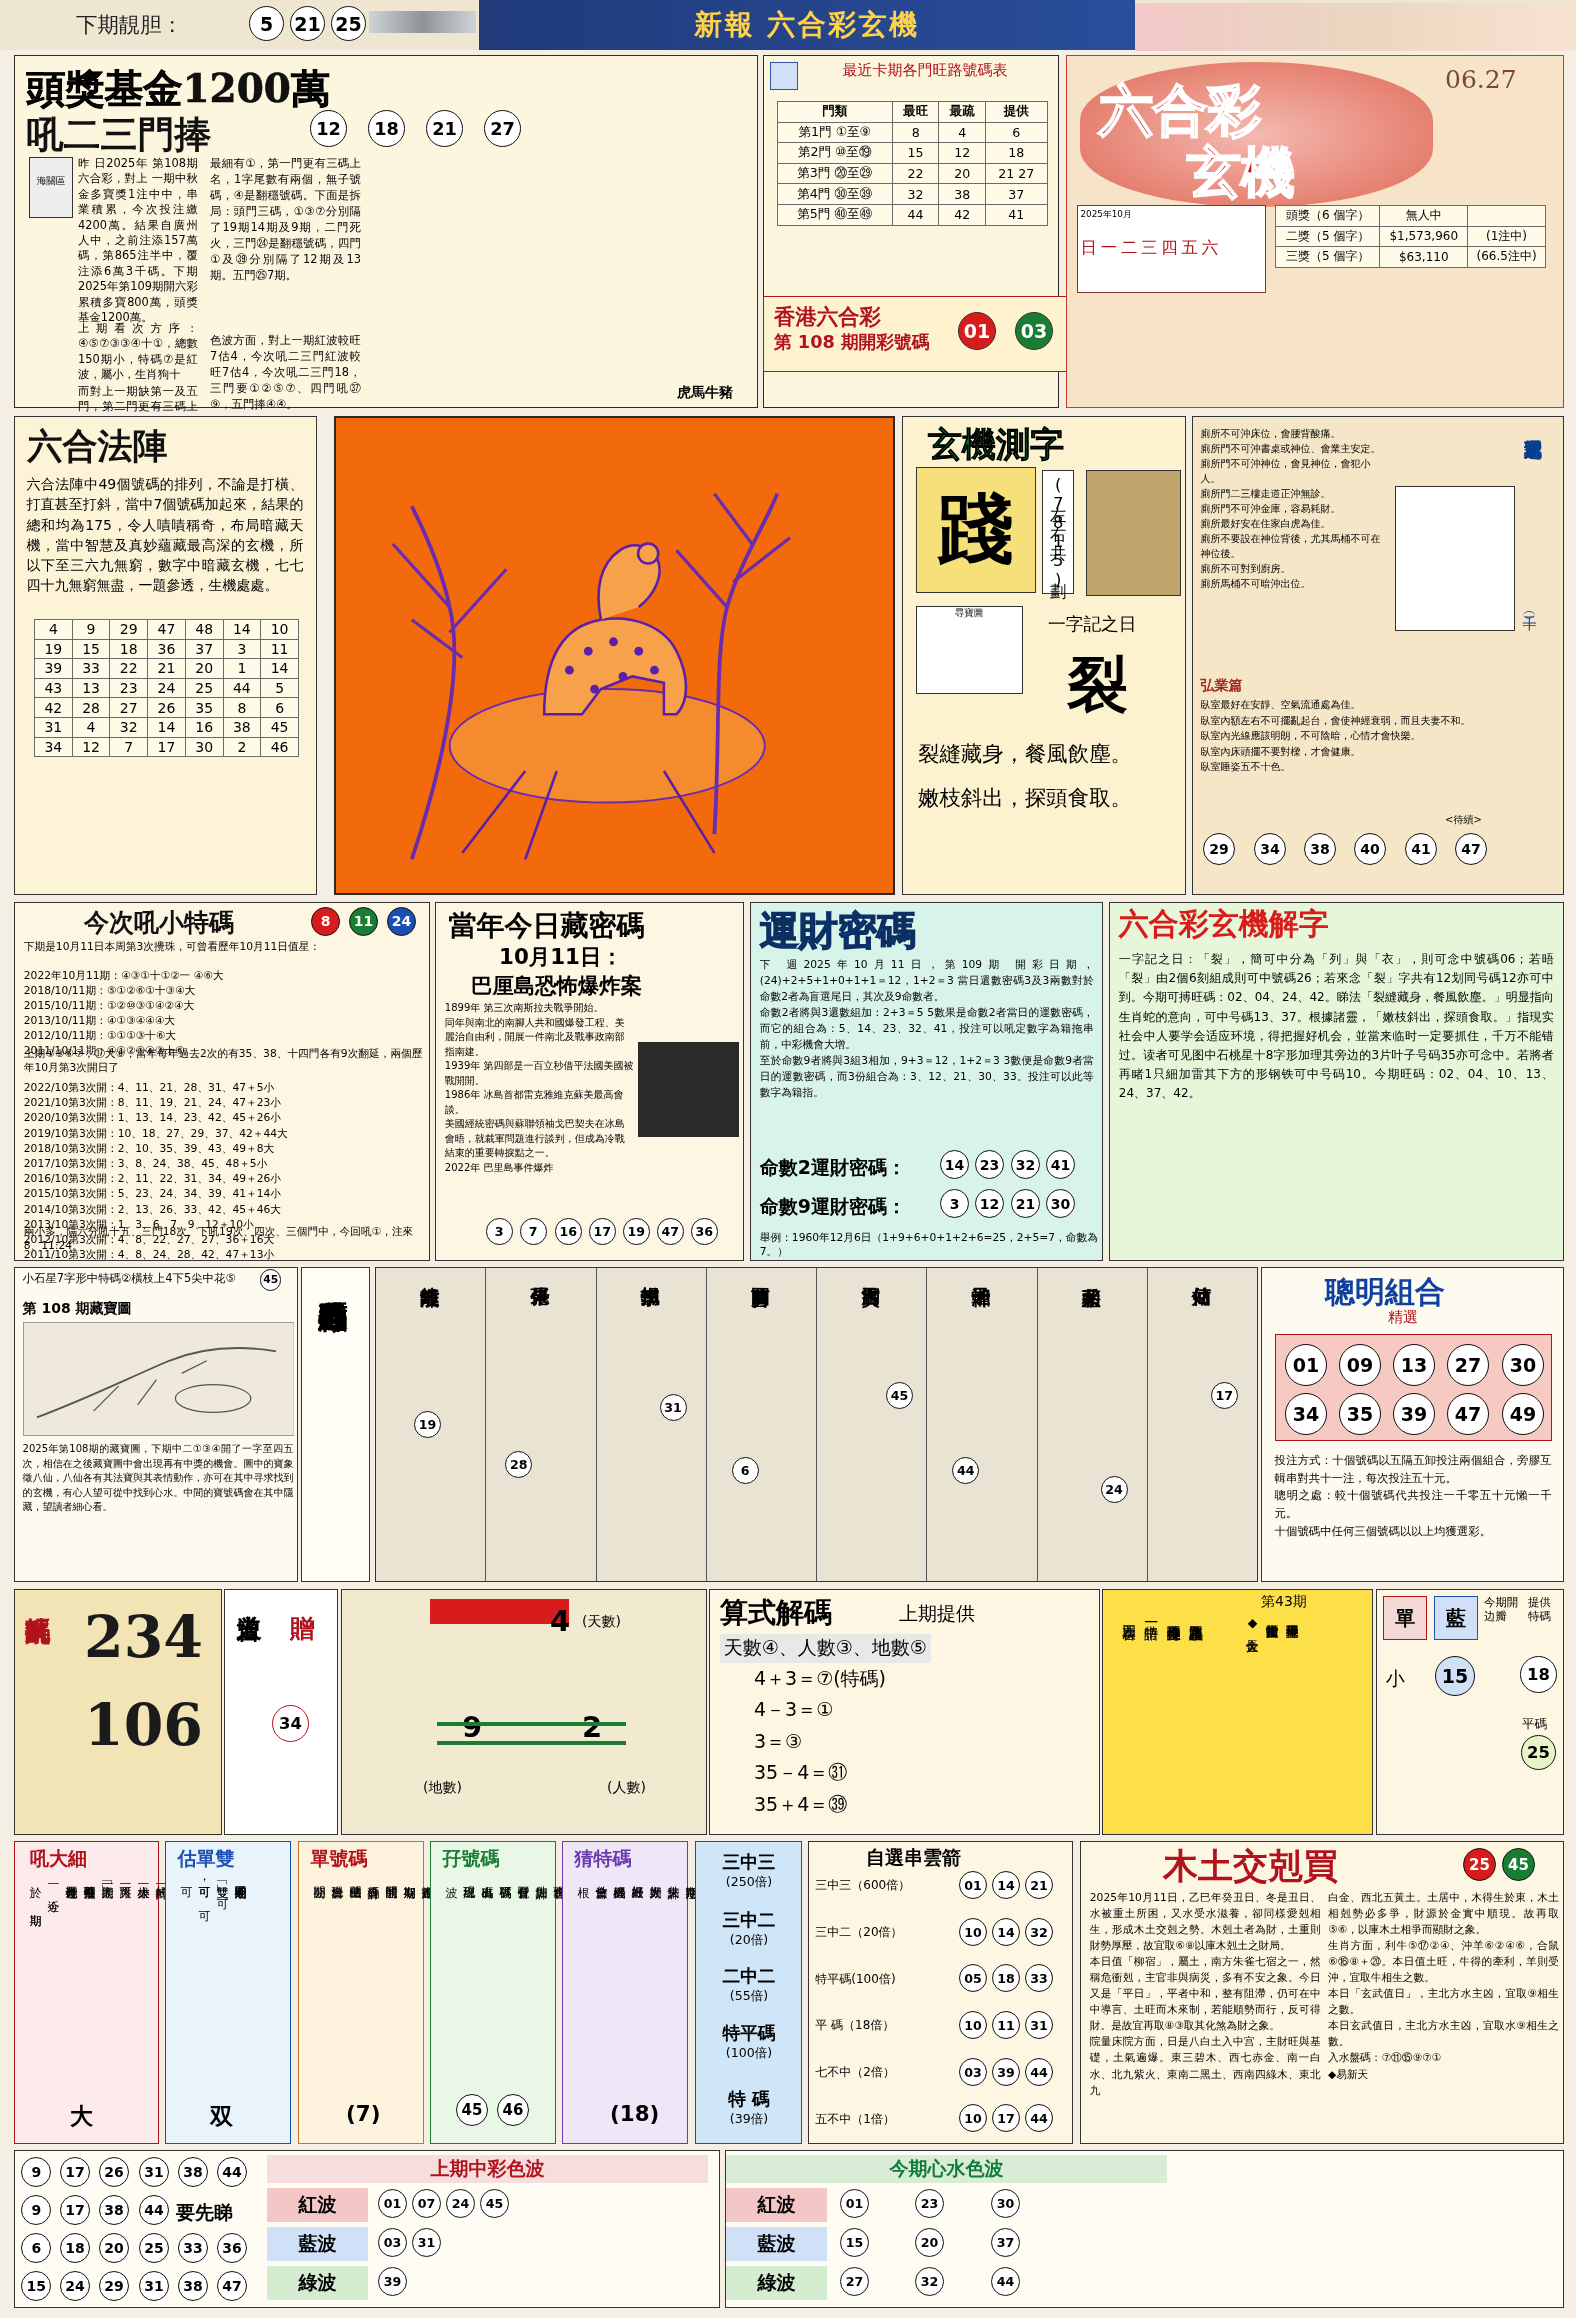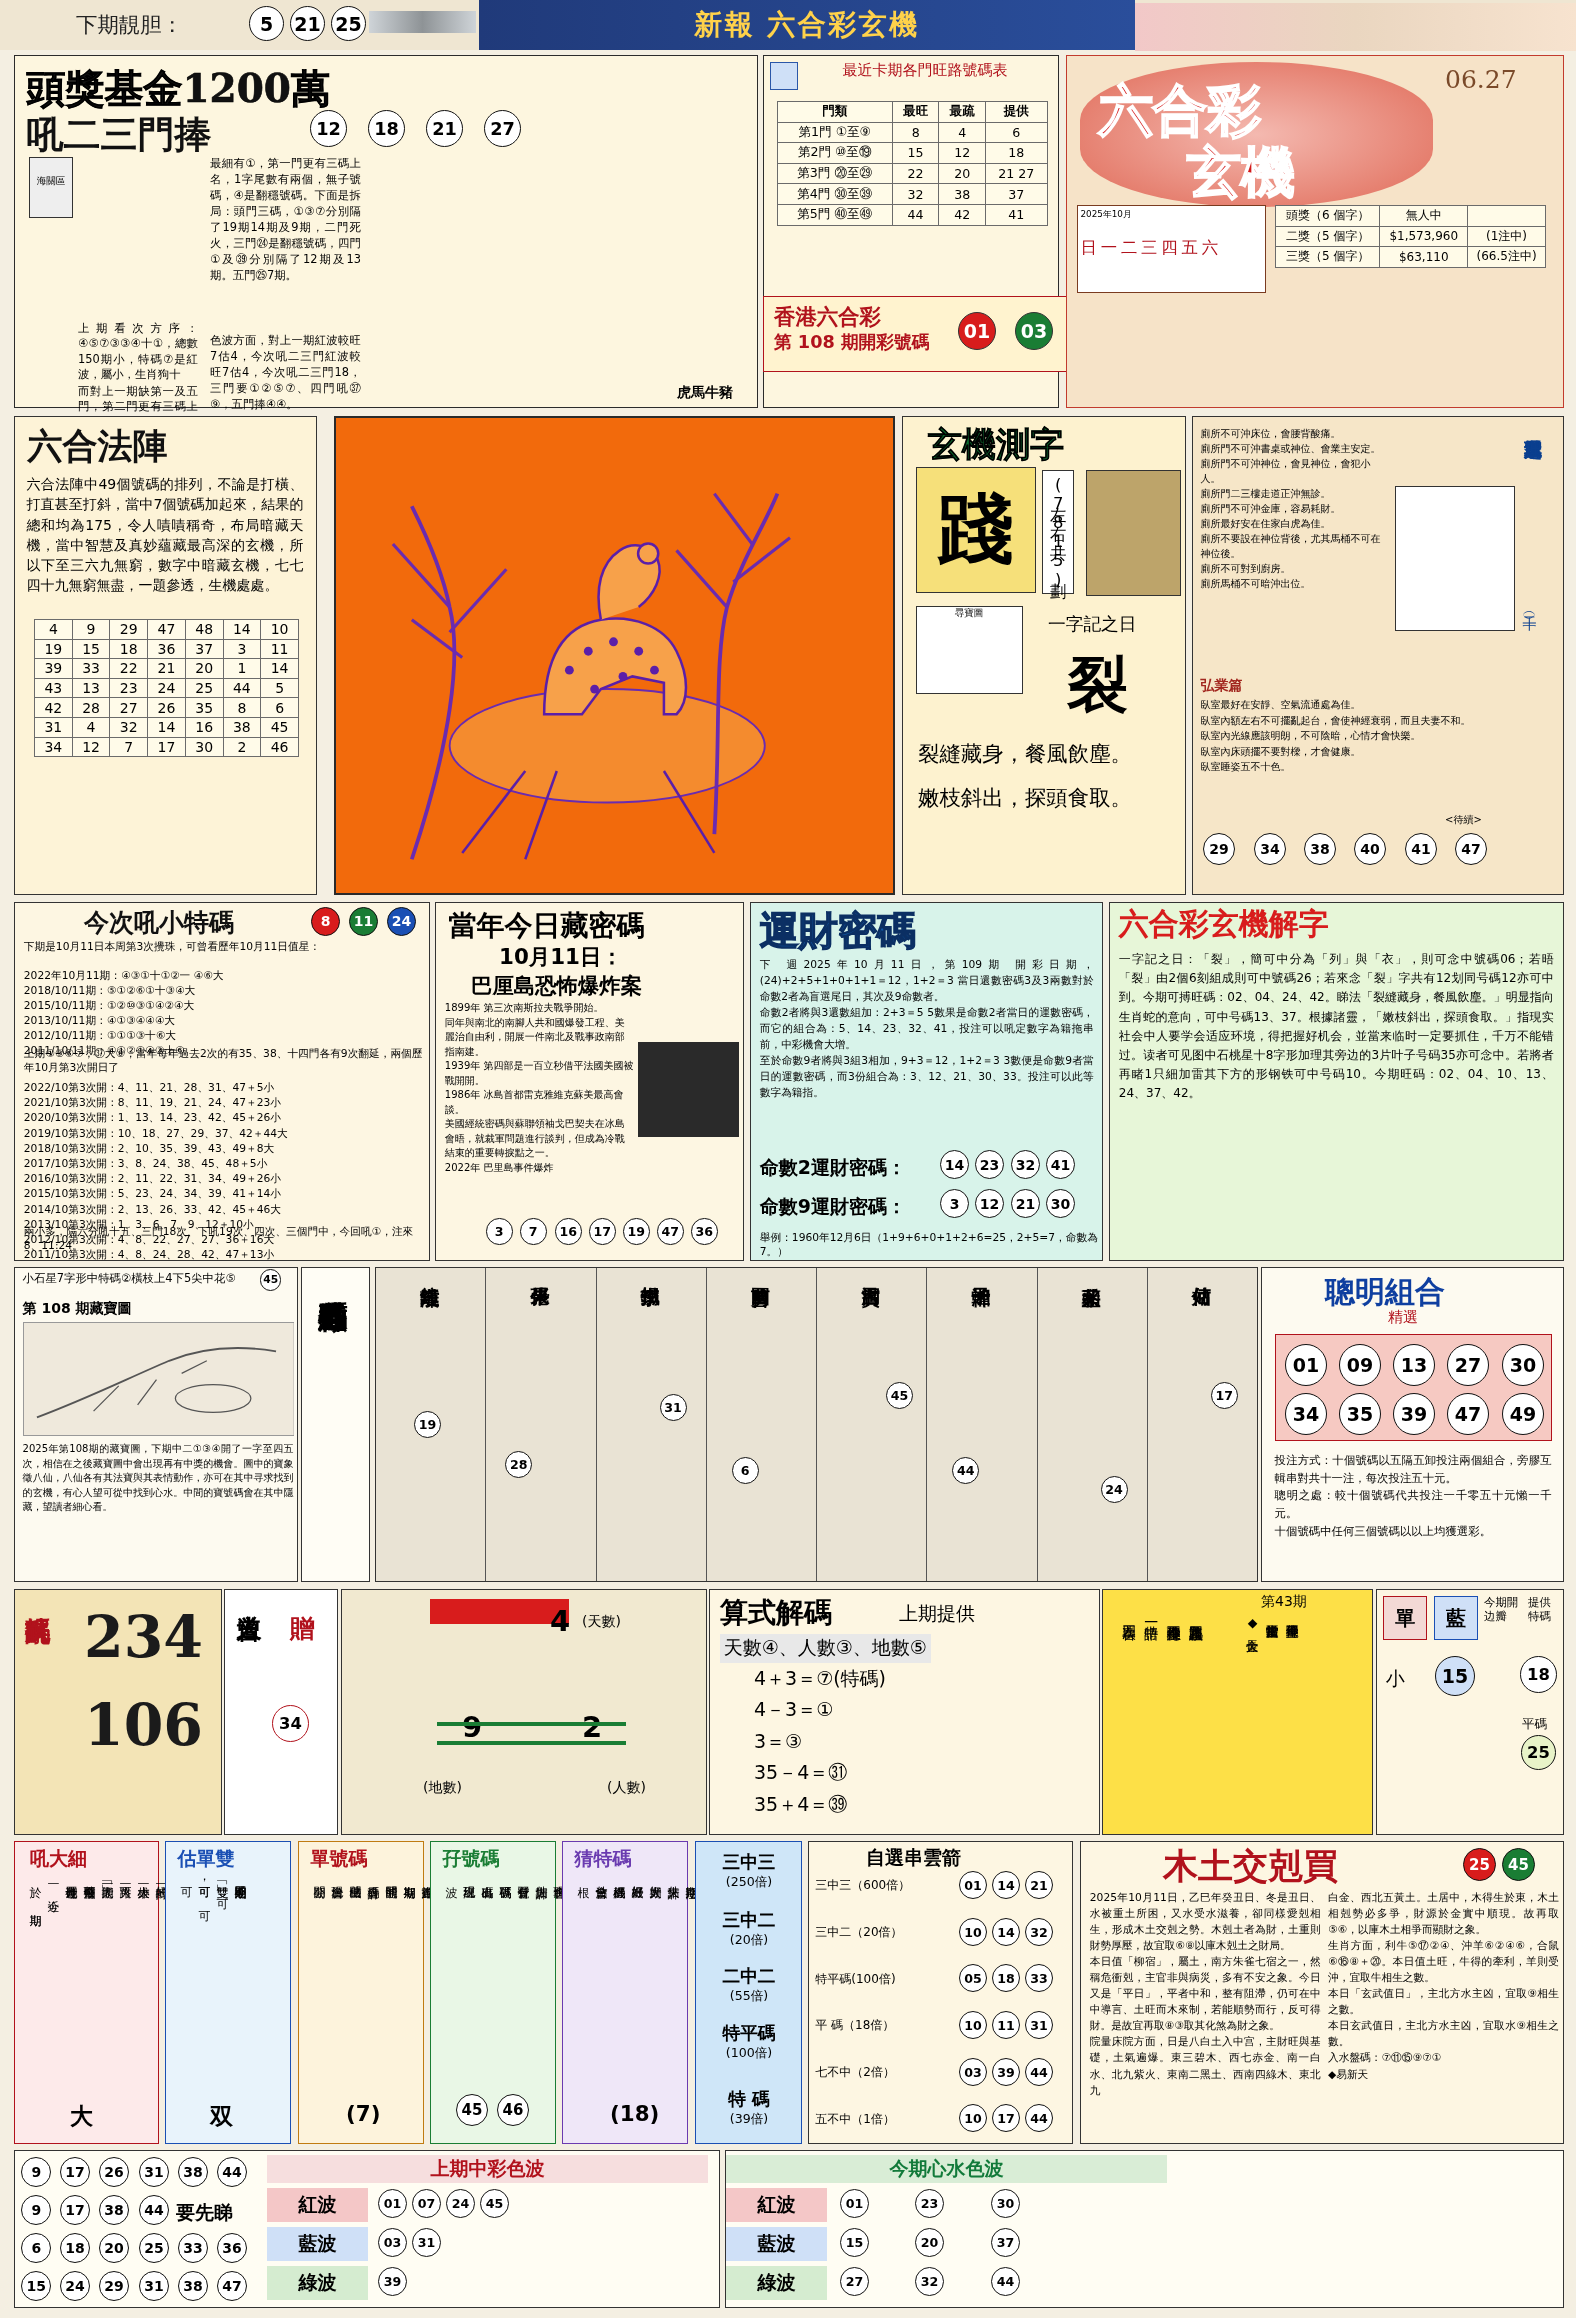--- a/index.html
+++ b/index.html
@@ -42,20 +42,21 @@
   <div class="abs" style="left:1135px;top:2.5px;width:441px;height:48px;background:linear-gradient(90deg,#f2c8c8,#ead6c0,#f7e3cf);"></div>
 
   <div class="abs" id="hdr1">
     <div class="abs" style="left:11.4px;top:6.3px;font-size:39px;font-weight:bold;font-family:'DejaVu Serif',serif;color:#111;text-align:right;-webkit-text-stroke:0.6px #000;">頭獎基金1200萬</div>
     <div class="abs" style="left:11.4px;top:54px;font-size:37px;font-weight:bold;font-family:'DejaVu Serif',serif;color:#111;">吼二三門捧</div>
     <div class="abs ball" style="left:295px;top:54px;width:37px;height:37px;font-size:17.7px;background:#fff;">12</div>
     <div class="abs ball" style="left:353px;top:54px;width:37px;height:37px;font-size:17.7px;">18</div>
     <div class="abs ball" style="left:411px;top:54px;width:37px;height:37px;font-size:17.7px;">21</div>
     <div class="abs ball" style="left:469px;top:54px;width:37px;height:37px;font-size:17.7px;">27</div>
     <div class="abs" style="left:14px;top:101px;width:44px;height:61px;border:1.3px solid #333;background:#eee;font-size:9.5px;text-align:center;line-height:1.1;padding-top:17.7px;">海關區</div>
+    <div class="abs" style="left:63px;top:100px;width:120px;font-size:11.4px;line-height:1.35;text-align:justify;">昨 日2025年 第108期六合彩，對上 一期中秋金多寶獎1注中中，串業積累，今次投注繳4200萬。結果自廣州人中，之前注添157萬碼，第865注半中，覆注添6萬3千碼。下期2025年第109期開六彩累積多寶800萬，頭獎基金1200萬。</div>
     <div class="abs" style="left:63px;top:265px;width:120px;font-size:11.4px;line-height:1.35;text-align:justify;">上期看次方序：④⑤⑦③③④十①，總數150期小，特碼⑦是紅波，屬小，生肖狗十</div>
     <div class="abs" style="left:63px;top:328px;width:120px;font-size:11.4px;line-height:1.35;text-align:justify;">而對上一期缺第一及五門，第二門更有三碼上名。上期缺第二門，7個波中</div>
     <div class="abs" style="left:195px;top:100px;width:151px;font-size:11.4px;line-height:1.4;text-align:justify;">最細有①，第一門更有三碼上名，1字尾數有兩個，無子號碼，④是翻穩號碼。下面是拆局：頭門三碼，①③⑦分別隔了19期14期及9期，二門死火，三門㉔是翻穩號碼，四門①及㊴分別隔了12期及13期。五門㉕7期。</div>
     <div class="abs" style="left:195px;top:277px;width:151px;font-size:11.4px;line-height:1.4;text-align:justify;">色波方面，對上一期紅波較旺7估4，今次吼二三門紅波較旺7估4，今次吼二三門18，三門要①②⑤⑦、四門吼㊲⑨，五門捧④④。</div>
     <div class="abs" style="left:662px;top:328px;font-size:14px;font-weight:bold;">虎馬牛豬</div>
   </div>
 
   <div class="abs" id="hdr2">
     <div class="abs" style="left:38px;top:5px;font-size:15px;font-weight:normal;color:#b1121c;width:246px;text-align:center;line-height:1.2;">最近卡期各門旺路號碼表</div>
     <div class="abs" style="left:6.3px;top:6.3px;width:28px;height:28px;border:1.3px solid #2b57a8;background:#cfe0f7;"></div>

